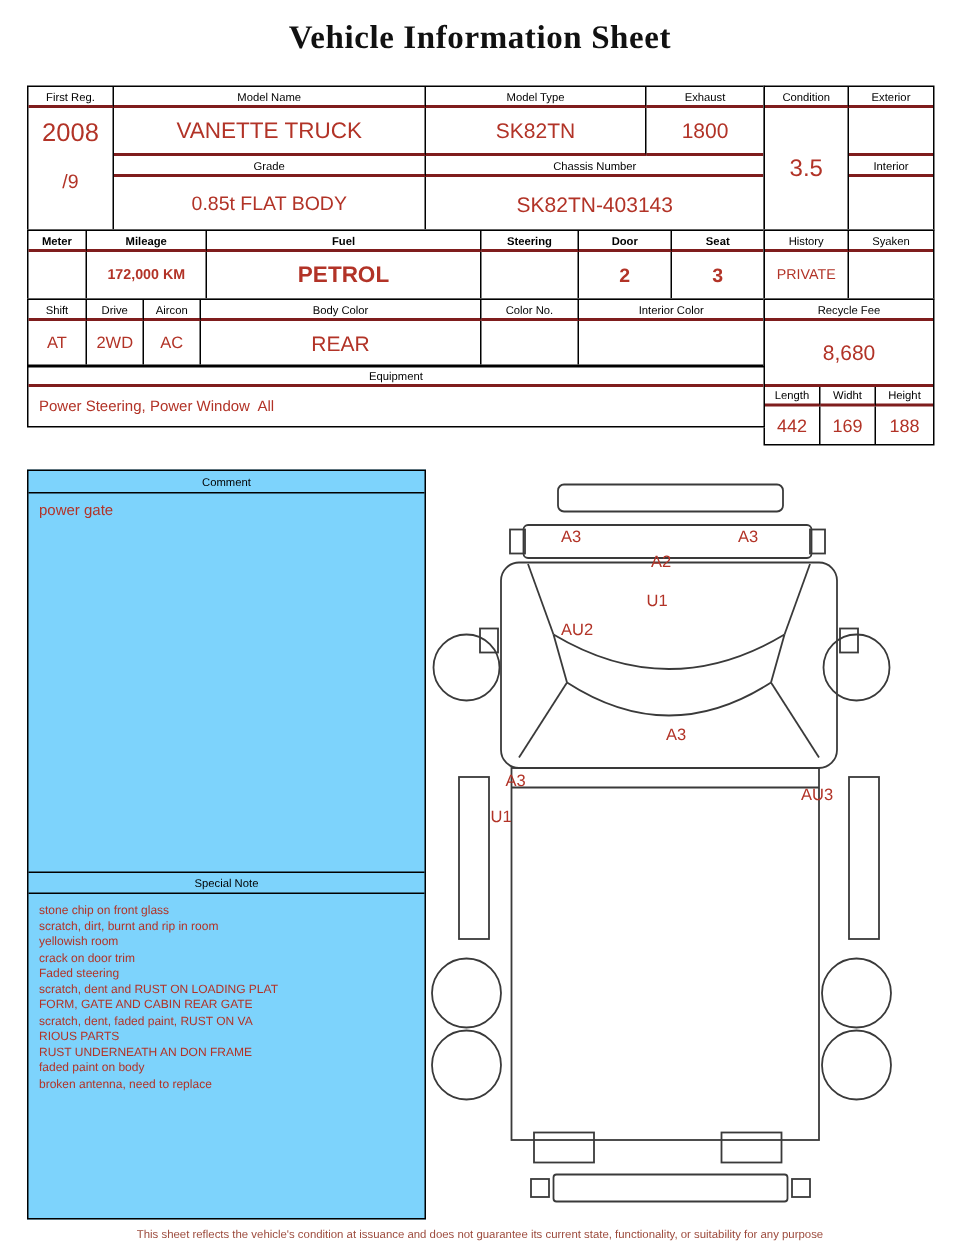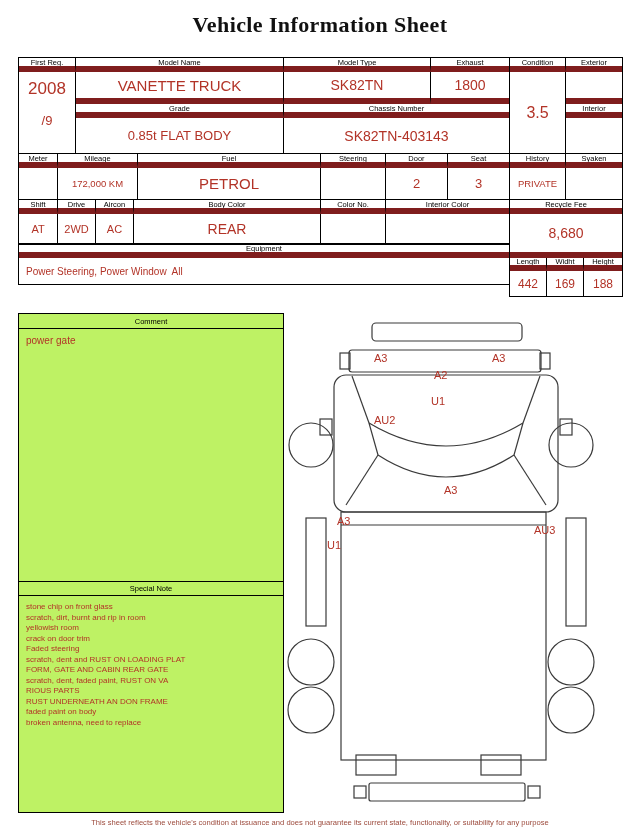--- a/index.html
+++ b/index.html
@@ -3,35 +3,35 @@
 <meta charset="utf-8">
 <style>
   html,body{margin:0;padding:0;background:#fff;}
   .sheet{position:relative;width:640px;height:835px;background:#fff;overflow:hidden;
          font-family:"Liberation Sans",sans-serif;color:#000;}
   .title{position:absolute;top:12px;left:0;width:100%;text-align:center;
          font-family:"Liberation Serif",serif;font-size:22px;font-weight:600;
          letter-spacing:.4px;color:#111;}
   
   .g{position:absolute;display:grid;border:1px solid #000;background:#fff;}
-  .c{border-right:1px solid #000;border-bottom:6px solid #7f1d1d;display:flex;
+  .c{border-right:1px solid #000;border-bottom:2px solid #7f1d1d;display:flex;
      align-items:center;justify-content:center;overflow:hidden;box-sizing:border-box;}
   .nr{border-right:none !important;}
   .nb{border-bottom:none !important;}
   .hl{font-size:7.5px;color:#000;}
   .val{color:var(--red,#b23327);}
   .f18{font-size:16px;} .f17{font-size:17px;} .f15{font-size:15px;}
   .f14{font-size:14px;} .f13{font-size:13px;} .f12{font-size:12px;}
   .f11{font-size:11px;} .f10{font-size:10px;} .f9{font-size:9.5px;}
   .left{justify-content:flex-start;padding-left:7px;}
   .pre{white-space:pre;}
   .firstreg{flex-direction:column;justify-content:flex-start;padding-top:7px;line-height:1.12;gap:16px;}
   
   .notesbox{position:absolute;left:18px;top:313px;width:264px;height:498px;
-            border:1px solid #000;display:flex;flex-direction:column;background:#bef264;}
+            border:1px solid #000;display:flex;flex-direction:column;background:#7dd3fc;}
   .boxhdr{flex:0 0 14px;border-bottom:1px solid #000;display:flex;align-items:center;
           justify-content:center;font-size:7.5px;}
   .comment-body{flex:0 0 240px;padding:6px 7px;color:var(--red,#b23327);font-size:10px;}
   .snhdr{flex:0 0 13px;border-top:1px solid #000;border-bottom:1px solid #000;
          display:flex;align-items:center;justify-content:center;font-size:7.5px;}
   .sn-body{flex:1 1 auto;padding:6px 7px;color:var(--red,#b23327);}
   .sn-line{font-size:8px;line-height:10.5px;}
   
   .diagram{position:absolute;left:284px;top:313px;width:337px;height:502px;}
   .diagram svg{position:absolute;left:0;top:0;}
@@ -67,21 +67,21 @@
 
   <div class="g" style="left:509px;top:57px;grid-template-columns:56px 56px;grid-template-rows:14px 32px 14px 35px;">
     <div class="c hl">Condition</div>
     <div class="c hl nr">Exterior</div>
     <div class="c val f18 nb" style="grid-row:2 / span 3;">3.5</div>
     <div class="c val f12 nr"></div>
     <div class="c hl nr">Interior</div>
     <div class="c val f12 nr nb"></div>
   </div>
 
-  <div class="g" style="left:18px;top:153px;grid-template-columns:39px 80px 183px 65px 62px 61px;grid-template-rows:14px 31px;">
+  <div class="g" style="left:18px;top:153px;grid-template-columns:39px 80px 183px 65px 62px 61px;grid-template-rows:14px 31px;font-weight:bold;">
     <div class="c hl">Meter</div>
     <div class="c hl">Mileage</div>
     <div class="c hl">Fuel</div>
     <div class="c hl">Steering</div>
     <div class="c hl">Door</div>
     <div class="c hl nr">Seat</div>
     <div class="c val f10 nb"></div>
     <div class="c val f9 nb">172,000 KM</div>
     <div class="c val f15 nb">PETROL</div>
     <div class="c val f12 nb"></div>

